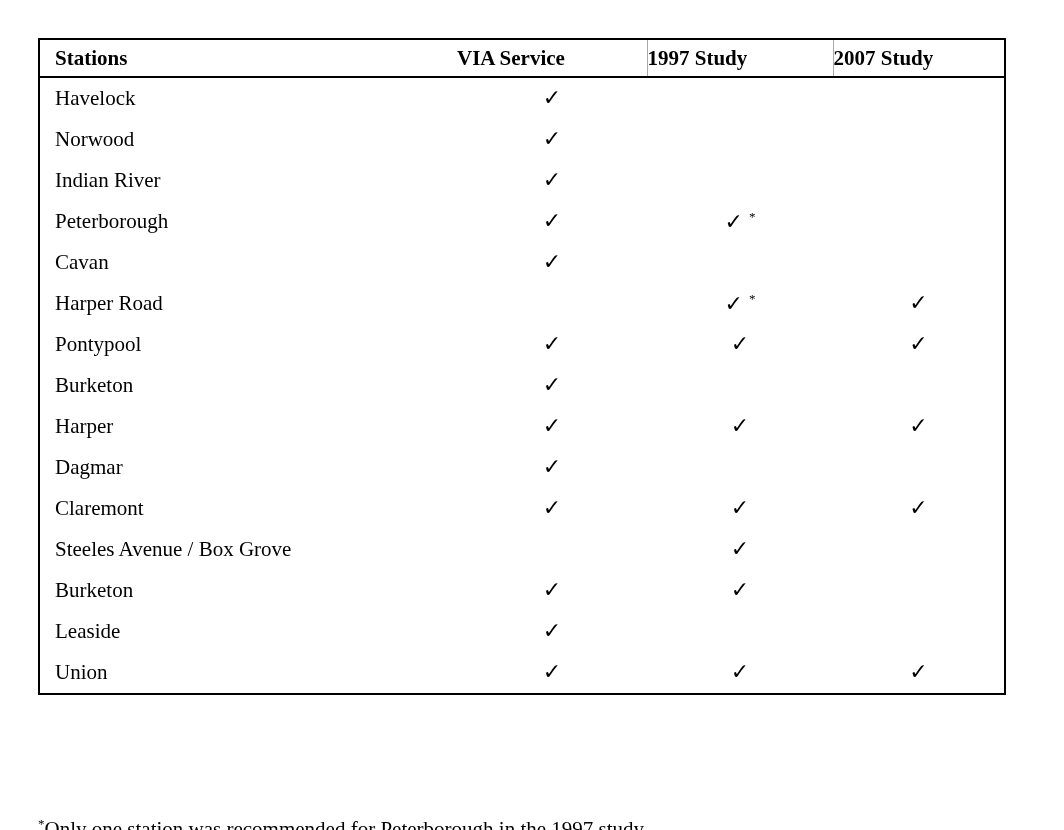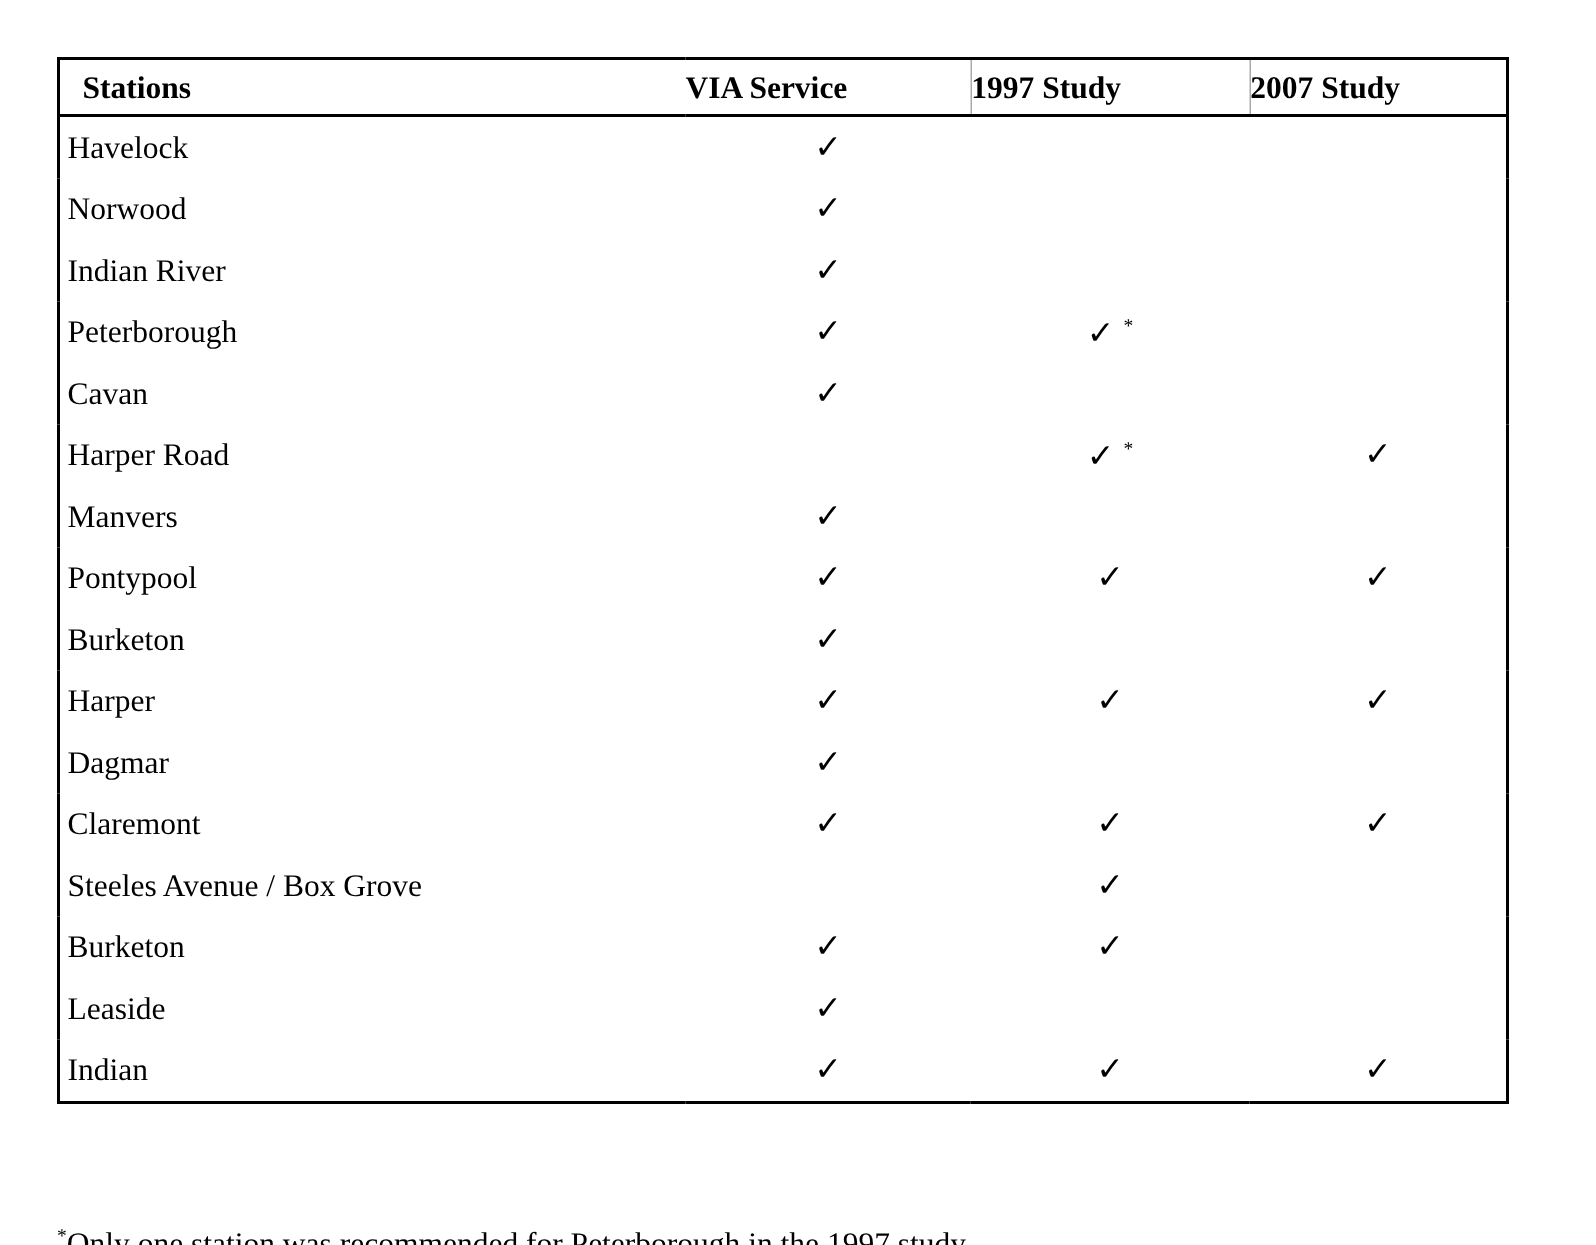--- a/index.html
+++ b/index.html
@@ -46,21 +46,21 @@
     margin-top: 20px;
   }
   tbody td {
     height: 41px;
     padding: 0;
     font-size: 21px;
     vertical-align: middle;
   }
   td.station {
     text-align: left;
-    padding-left: 5px;
+    padding-left: 15px;
     white-space: nowrap;
   }
   td.mark {
     text-align: center;
   }
   .check {
     font-size: 22px;
     line-height: 1;
   }
   sup.note {
@@ -129,26 +129,20 @@
           <td class="mark"></td>
           <td class="mark"></td>
         </tr>
         <tr>
           <td class="station">Harper Road</td>
           <td class="mark"></td>
           <td class="mark"><span class="check">✓</span><sup class="note">*</sup></td>
           <td class="mark"><span class="check">✓</span></td>
         </tr>
         <tr>
-          <td class="station">Manvers</td>
-          <td class="mark"><span class="check">✓</span></td>
-          <td class="mark"></td>
-          <td class="mark"></td>
-        </tr>
-        <tr>
           <td class="station">Pontypool</td>
           <td class="mark"><span class="check">✓</span></td>
           <td class="mark"><span class="check">✓</span></td>
           <td class="mark"><span class="check">✓</span></td>
         </tr>
         <tr>
           <td class="station">Burketon</td>
           <td class="mark"><span class="check">✓</span></td>
           <td class="mark"></td>
           <td class="mark"></td>
@@ -183,21 +177,21 @@
           <td class="mark"><span class="check">✓</span></td>
           <td class="mark"></td>
         </tr>
         <tr>
           <td class="station">Leaside</td>
           <td class="mark"><span class="check">✓</span></td>
           <td class="mark"></td>
           <td class="mark"></td>
         </tr>
         <tr>
-          <td class="station">Indian</td>
+          <td class="station">Union</td>
           <td class="mark"><span class="check">✓</span></td>
           <td class="mark"><span class="check">✓</span></td>
           <td class="mark"><span class="check">✓</span></td>
         </tr>
       </tbody>
   </table>
 </div>
 
 <div class="footnote">
   <sup>*</sup><span>Only one station was recommended for Peterborough in the 1997 study</span>

